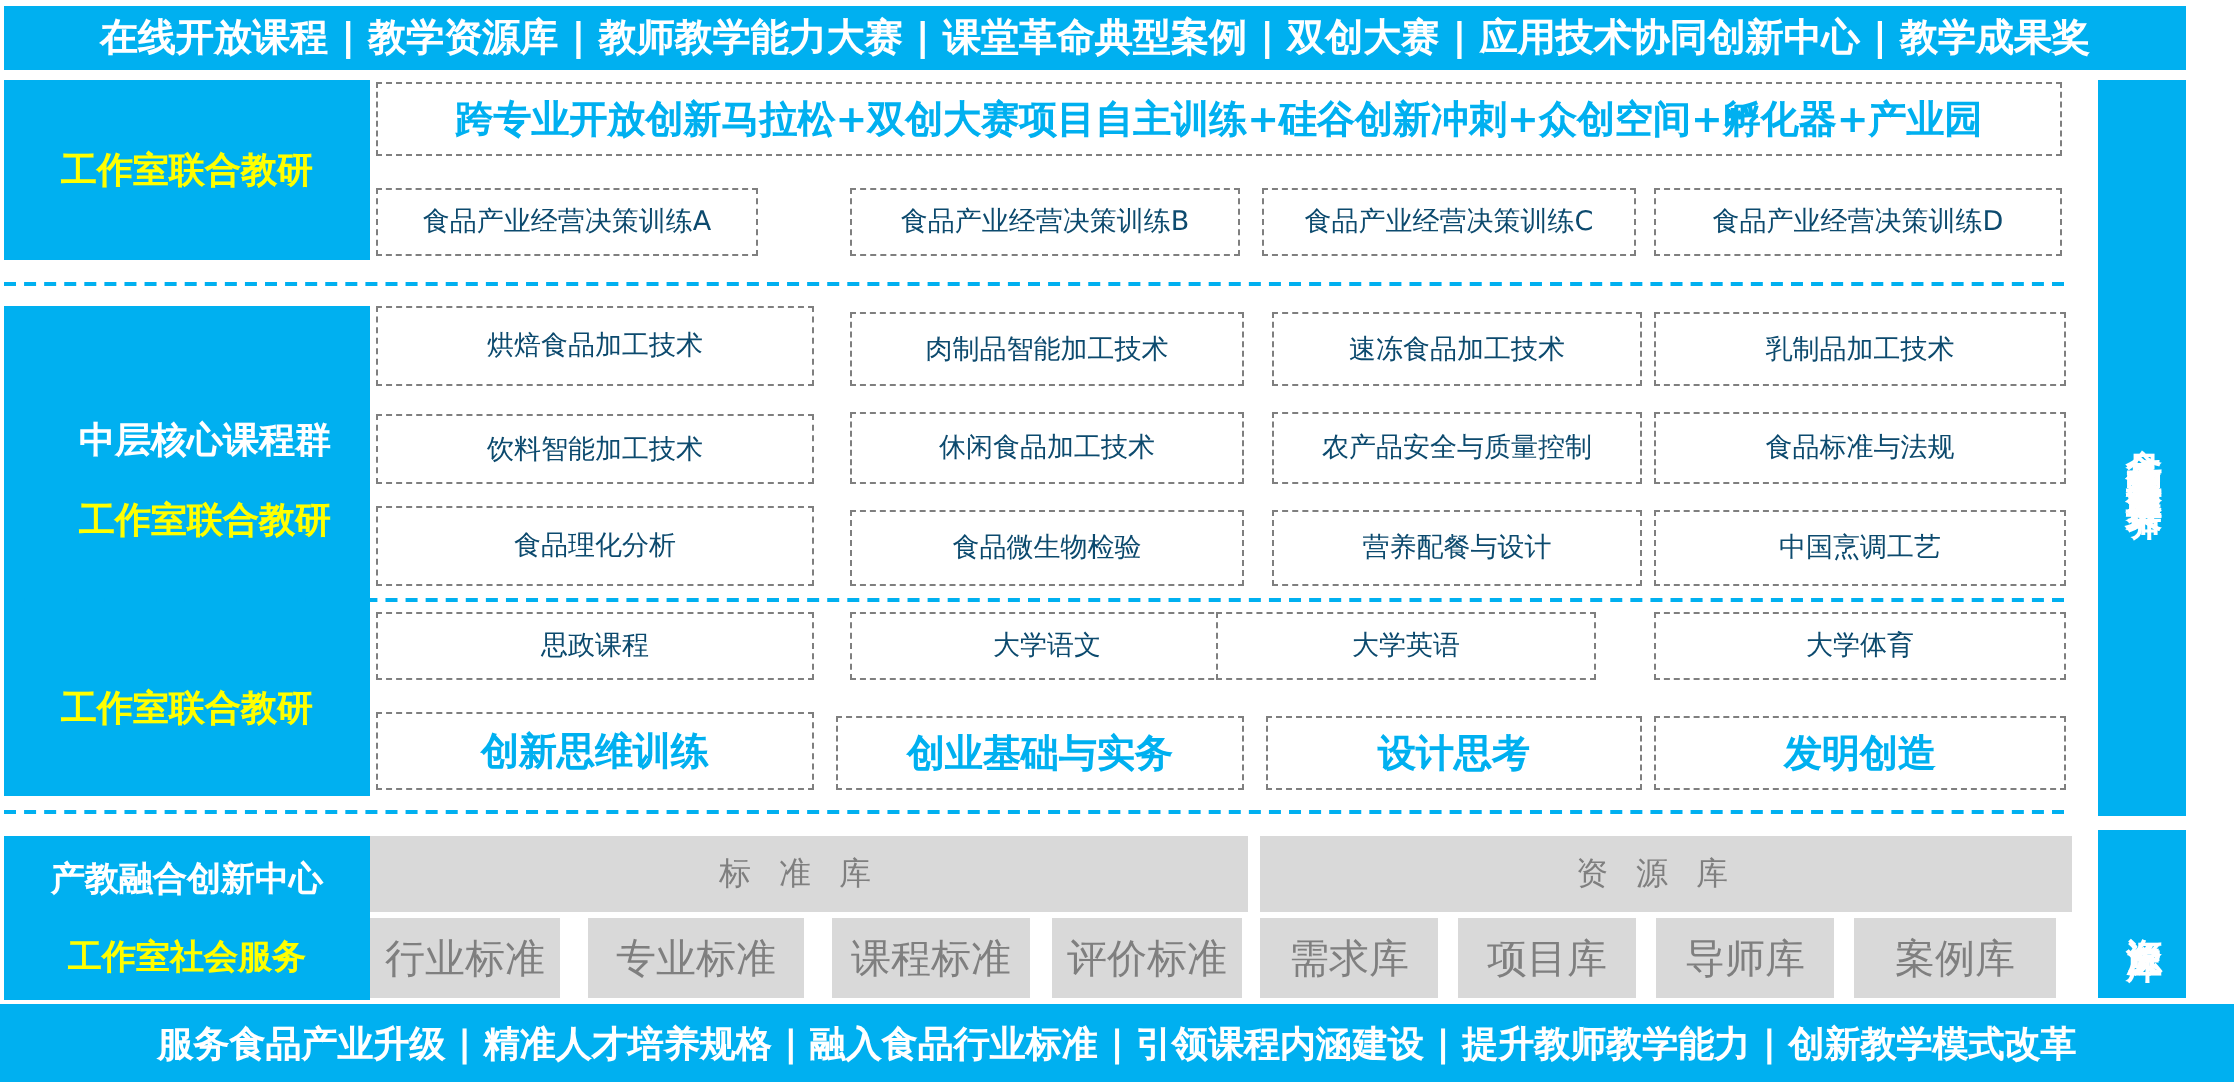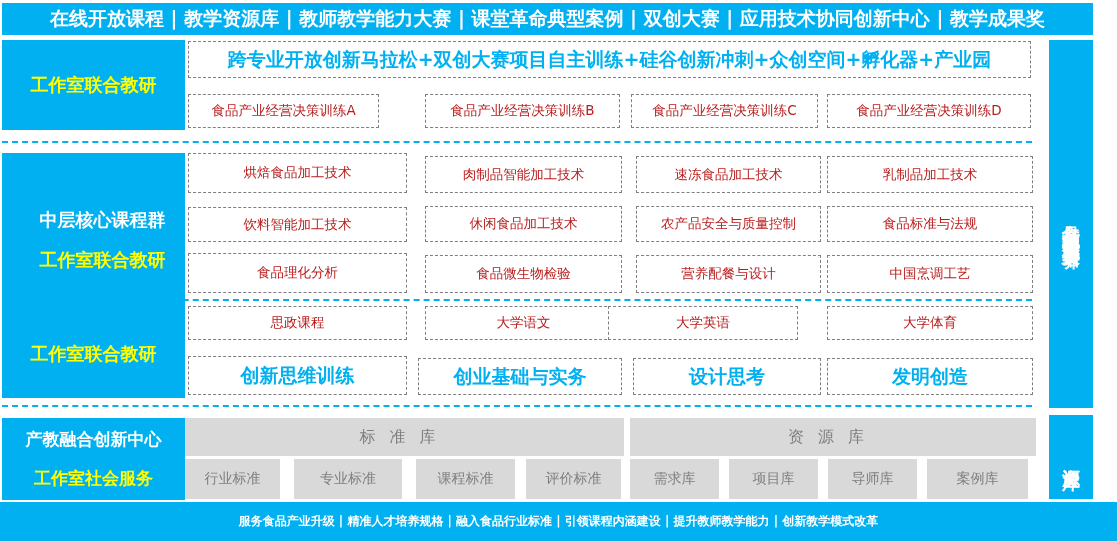--- a/index.html
+++ b/index.html
@@ -7,48 +7,48 @@
     width: 1117px; height: 541px; background: #ffffff; position: relative; overflow: hidden;
     font-family: "DejaVu Sans", "Liberation Sans", sans-serif;
   }
   .abs { position: absolute; }
   .banner {
     background: #00b0f0; color: #ffffff; font-weight: bold;
     display: flex; align-items: center; justify-content: center;
     white-space: nowrap; letter-spacing: 0px;
   }
   .banner-top { left: 2px; top: 3px; width: 1091px; height: 32px; font-size: 19px; }
-  .banner-bottom { left: 0px; top: 502px; width: 1117px; height: 39px; font-size: 12px; }
+  .banner-bottom { left: 0px; top: 502px; width: 1117px; height: 39px; font-size: 18px; }
   .tier-label {
     background: #00b0f0; left: 2px; width: 183px;
     display: flex; flex-direction: column; align-items: center; justify-content: center;
     font-weight: bold; font-size: 18px;
   }
   .tier-label .t1 { color: #ffffff; }
   .tier-label .t2 { color: #ffff00; }
   .dash-box {
-    border: 1px dashed #7f7f7f; background: #ffffff; color: #b91c1c;
+    border: 1px dashed #7f7f7f; background: #ffffff; color: #0c4a6e;
     display: flex; align-items: center; justify-content: center; font-size: 13.5px; white-space: nowrap;
   }
   .dash-box.hl { color: #00b0f0; font-weight: bold; font-size: 19px; }
   .dash-box.hl-big { color: #00b0f0; font-weight: bold; font-size: 19px; }
   .sep {
     height: 0; border-top: 2px dashed #00b0f0; left: 2px; width: 1030px;
   }
   .vbar {
     background: #00b0f0; color: #ffffff; font-weight: bold; font-size: 18px;
     display: flex; align-items: center; justify-content: center; text-align: center;
     writing-mode: vertical-rl; text-orientation: upright; letter-spacing: 2px; line-height: 1;
   }
   .gray-head {
     background: #d9d9d9; color: #7f7f7f; font-size: 16px;
     display: flex; align-items: center; justify-content: center; letter-spacing: 14px; white-space: nowrap;
   }
   .gray-cell {
-    background: #d9d9d9; color: #7f7f7f; font-size: 14px;
+    background: #d9d9d9; color: #7f7f7f; font-size: 20px;
     display: flex; align-items: center; justify-content: center; white-space: nowrap;
   }
 </style>
 </head>
 <body>
 
 <div class="abs banner banner-top">在线开放课程 | 教学资源库 | 教师教学能力大赛 | 课堂革命典型案例 | 双创大赛 | 应用技术协同创新中心 | 教学成果奖</div>
 
 <div class="abs tier-label" style="top:40px;height:90px;">
   <div class="t2">工作室联合教研</div>

